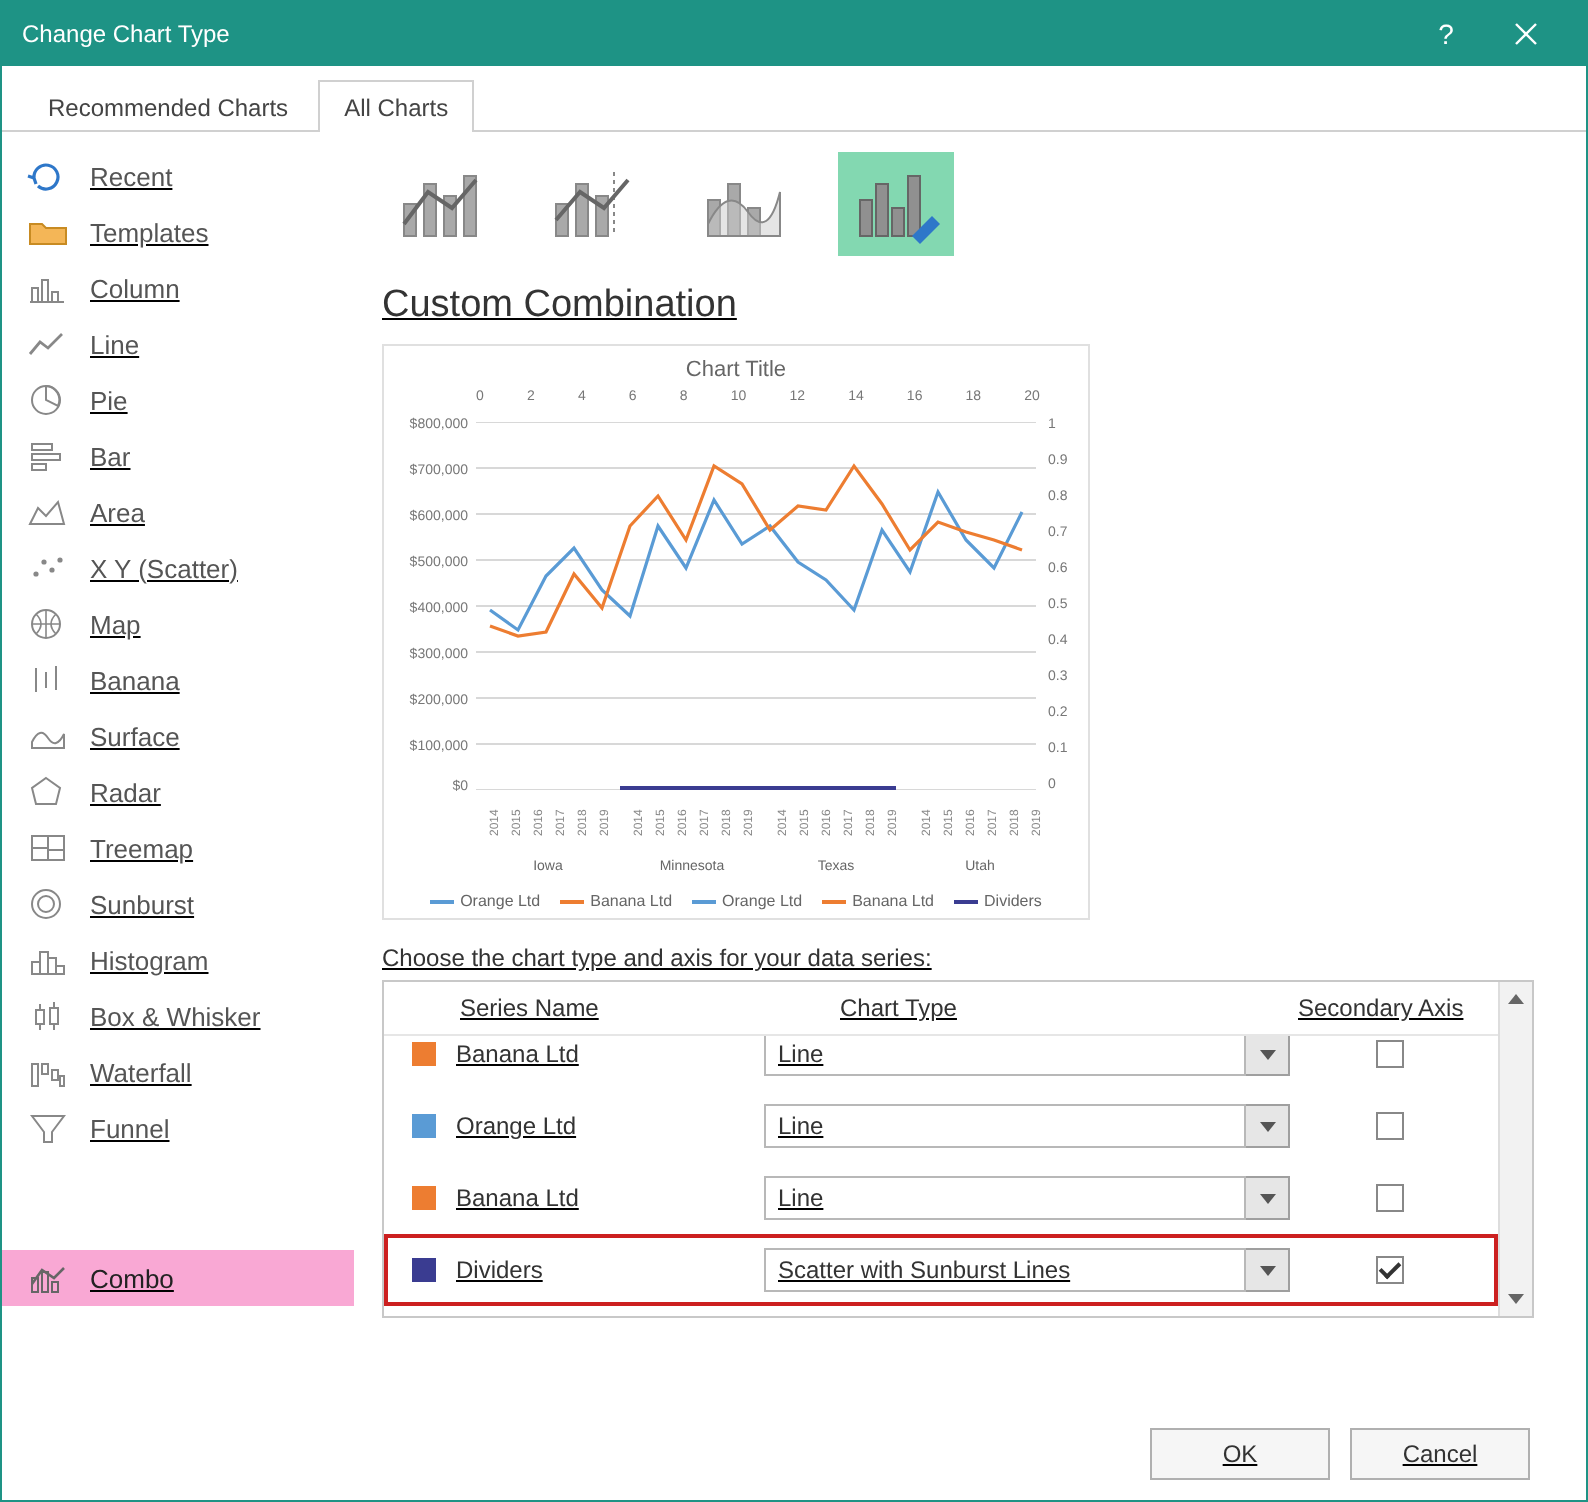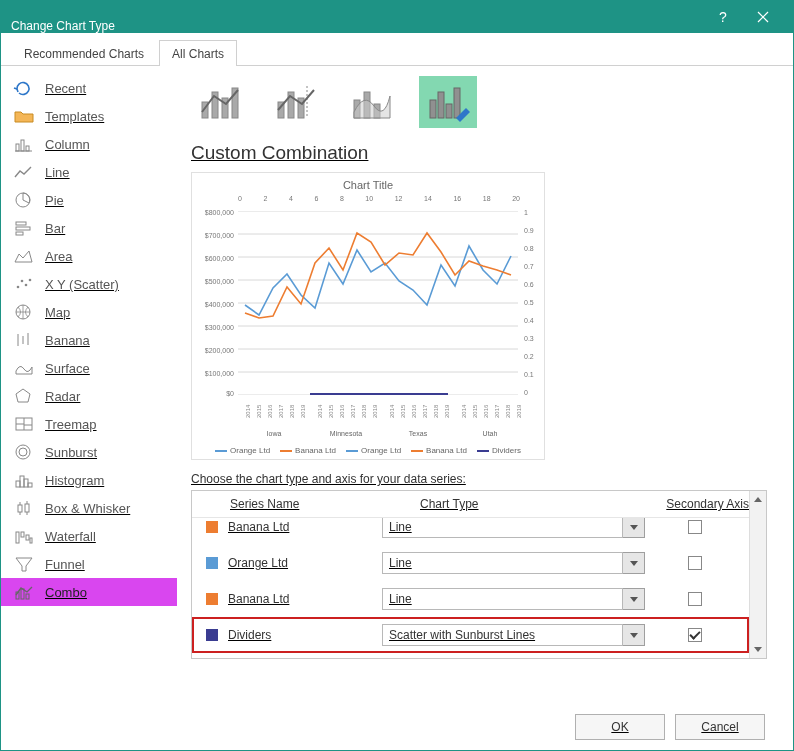--- a/index.html
+++ b/index.html
@@ -1,28 +1,28 @@
 <!DOCTYPE html>
 <html><head>
   <meta charset="utf-8">
   <style>
     * { margin:0; padding:0; box-sizing:border-box; font-family:"Segoe UI",Tahoma,sans-serif; }
     body { background:#fff; width:794px; height:751px; overflow:hidden; }
     .window { width:794px; height:751px; border:1px solid #1e9385; display:flex; flex-direction:column; }
-    .titlebar { height:32px; background:#1e9385; color:#fff; display:flex; align-items:flex-end; padding:0 10px; font-size:12px; }
+    .titlebar { height:32px; background:#1e9385; color:#fff; display:flex; align-items:center; padding:0 10px; font-size:12px; }
     .titlebar .spacer { flex:1; }
     .titlebar .help-icon, .titlebar .close-icon { width:40px; height:32px; display:flex; align-items:center; justify-content:center; cursor:pointer; font-size:14px; }
     .titlebar .close-icon svg { stroke:#fff; }
     .tab-row { background:#fff; border-bottom:1px solid #d0d0d0; display:flex; padding:6px 10px 0 10px; gap:2px; }
     .tab { padding:6px 12px 5px 12px; font-size:12px; color:#444; border:1px solid transparent; border-bottom:none; cursor:pointer; position:relative; top:1px; }
     .tab.active { border-color:#d0d0d0; background:#fff; }
     .body { flex:1; display:flex; background:#fff; overflow:hidden;text-decoration:underline; }
     .sidebar { width:176px; padding:8px 0; overflow:auto; }
     .side-item { height:28px; display:flex; align-items:center; padding:0 10px 0 12px; gap:10px; font-size:13px; color:#555; cursor:pointer; }
-    .side-item.selected { background:#d946ef; color:#222; }
+    .side-item.selected { background:#f9a8d4; color:#222;margin-top:47px; }
     .side-icon { width:22px; height:18px; flex:none; display:flex; align-items:center; justify-content:center; }
     .side-icon svg { width:22px; height:18px; }
     .main { flex:1; display:flex; flex-direction:column; padding:10px 16px 10px 4px; }
     .combo-gallery { display:flex; gap:18px; align-items:center; padding:0 10px 14px 10px; }
     .combo-gallery .g { width:58px; height:52px; display:flex; align-items:center; justify-content:center; cursor:pointer; }
     .combo-gallery .g.sel { background:#83d8b1; }
     h2.section { font-size:19px; font-weight:400; color:#333; padding:0 10px 8px 10px; }
     .preview { margin:0 10px 12px 10px; width:354px; height:288px; border:1px solid #e0e0e0; background:#fff; position:relative; font-size:8px; color:#666; }
     .preview .title { position:absolute; top:6px; left:0; right:0; text-align:center; font-size:11px; }
     .preview .plot { position:absolute; left:46px; right:24px; top:38px; height:184px; }
@@ -31,21 +31,21 @@
     .legend .sw { width:12px; height:0; border-top:2px solid; display:inline-block; vertical-align:middle; margin-right:3px; }
     .yl { position:absolute; left:4px; font-size:7px; color:#777; text-align:right; width:38px; }
     .yr { position:absolute; right:2px; font-size:7px; color:#777; width:18px; }
     .xgroup { position:absolute; bottom:22px; font-size:7px; color:#666; text-align:center; }
     .instr { font-size:12px; color:#333; padding:0 10px 4px 10px; }
     .grid-wrap { margin:0 10px; border:1px solid #c8c8c8; display:flex; }
     .grid { flex:1; }
     .grid-header { display:flex; border-bottom:1px solid #e6e6e6; font-size:12px; color:#333; }
     .gh-name { width:190px; padding:6px 8px;margin-left:30px; }
     .gh-type { flex:1; padding:6px 8px; }
-    .gh-axis { width:100px; padding:6px 0; text-align:right; }
+    .gh-axis { width:100px; padding:6px 0; text-align:left; }
     .grid-rows { height:140px; overflow:hidden; position:relative; }
     .grow { display:flex; align-items:center; height:36px; font-size:12px; color:#333; padding:0 4px; }
     .grow.first { margin-top:-9px; }
     .grow.highlight { outline:2px solid #cc2020; outline-offset:-2px; }
     .swatch { width:12px; height:12px; margin:0 10px; flex:none; }
     .sname { width:154px; }
     .type-dd { flex:1; display:flex; }
     .type-dd .dd-v { flex:1; border:1px solid #b8b8b8; height:22px; display:flex; align-items:center; padding:0 6px; font-size:12px; }
     .type-dd .dd-b { width:22px; height:22px; border:1px solid #9f9f9f; border-left:none; background:#e6e6e6; display:flex; align-items:center; justify-content:center; cursor:pointer; }
     .axis-cell { width:100px; display:flex; align-items:center; justify-content:center; }

